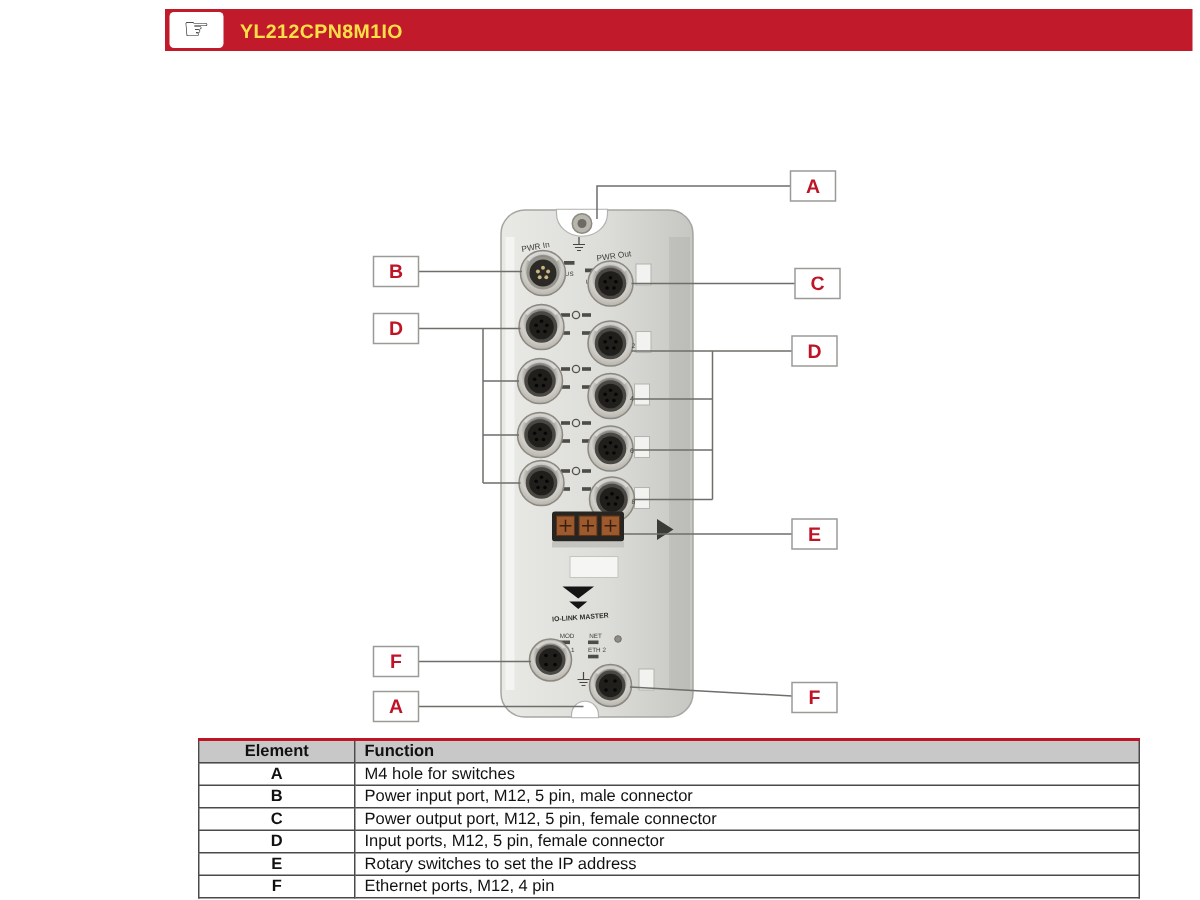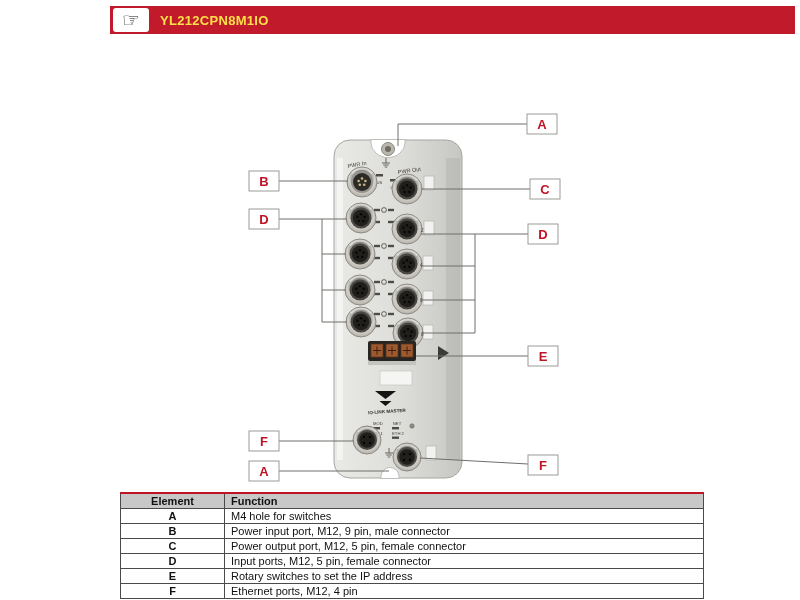--- a/index.html
+++ b/index.html
@@ -16,21 +16,21 @@
   #page-heading{position:absolute;left:112px;top:52px;font-size:20px;font-weight:bold;color:#1a1a1a;}
   
   #figure-svg{position:absolute;left:0;top:0;}
   .callout-line{stroke:#6e6e6a;stroke-width:1;fill:none;}
   .callout-box{fill:#ffffff;stroke:#9a9a96;stroke-width:1;}
   .callout-letter{font-family:"Liberation Sans",sans-serif;font-size:13px;font-weight:bold;
                   fill:#bf1426;text-anchor:middle;}
   .tiny{font-family:"Liberation Sans",sans-serif;fill:#3d3c38;}
   .led{fill:#4c4c48;}
   
-  #function-table{position:absolute;left:120px;top:492px;width:584px;border-collapse:collapse;
+  #function-table{position:absolute;left:132px;top:492px;width:628px;border-collapse:collapse;
                   font-size:11px;color:#111;border:1px solid #4a4a4a;border-top:2px solid #bf1426;}
   #function-table th,#function-table td{border:1px solid #4a4a4a;padding:1px 4px;height:12px;line-height:12px;}
   #function-table th{background:#c8c8c8;font-weight:bold;}
   #function-table th.el,#function-table td.el{width:95px;text-align:center;}
   #function-table th.fn,#function-table td.fn{text-align:left;padding-left:6px;}
   #function-table td.el{font-weight:bold;}
 </style>
 </head>
 <body>
 
@@ -265,21 +265,21 @@
         <th class="fn">Function</th>
       </tr>
     </thead>
     <tbody>
       <tr>
         <td class="el">A</td>
         <td class="fn">M4 hole for switches</td>
       </tr>
       <tr>
         <td class="el">B</td>
-        <td class="fn">Power input port, M12, 9 pin, male connector</td>
+        <td class="fn">Power input port, M12, 5 pin, male connector</td>
       </tr>
       <tr>
         <td class="el">C</td>
         <td class="fn">Power output port, M12, 5 pin, female connector</td>
       </tr>
       <tr>
         <td class="el">D</td>
         <td class="fn">Input ports, M12, 5 pin, female connector</td>
       </tr>
       <tr>

